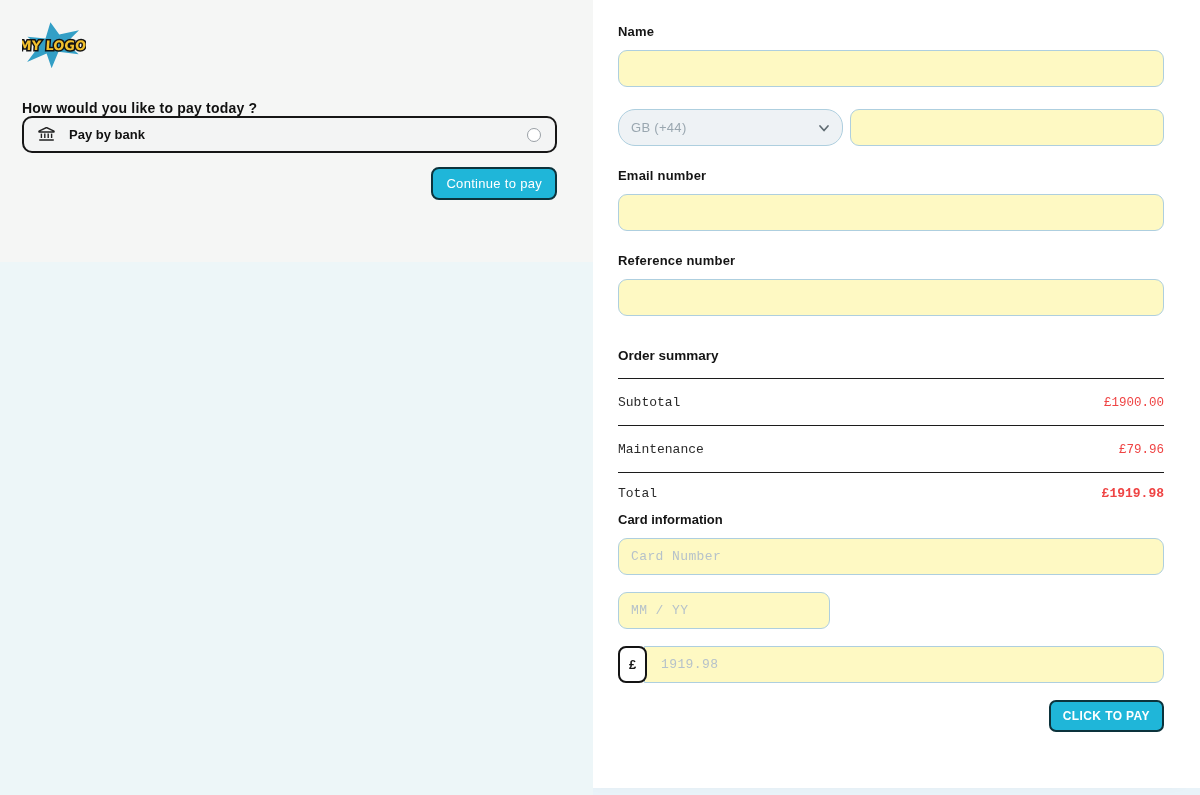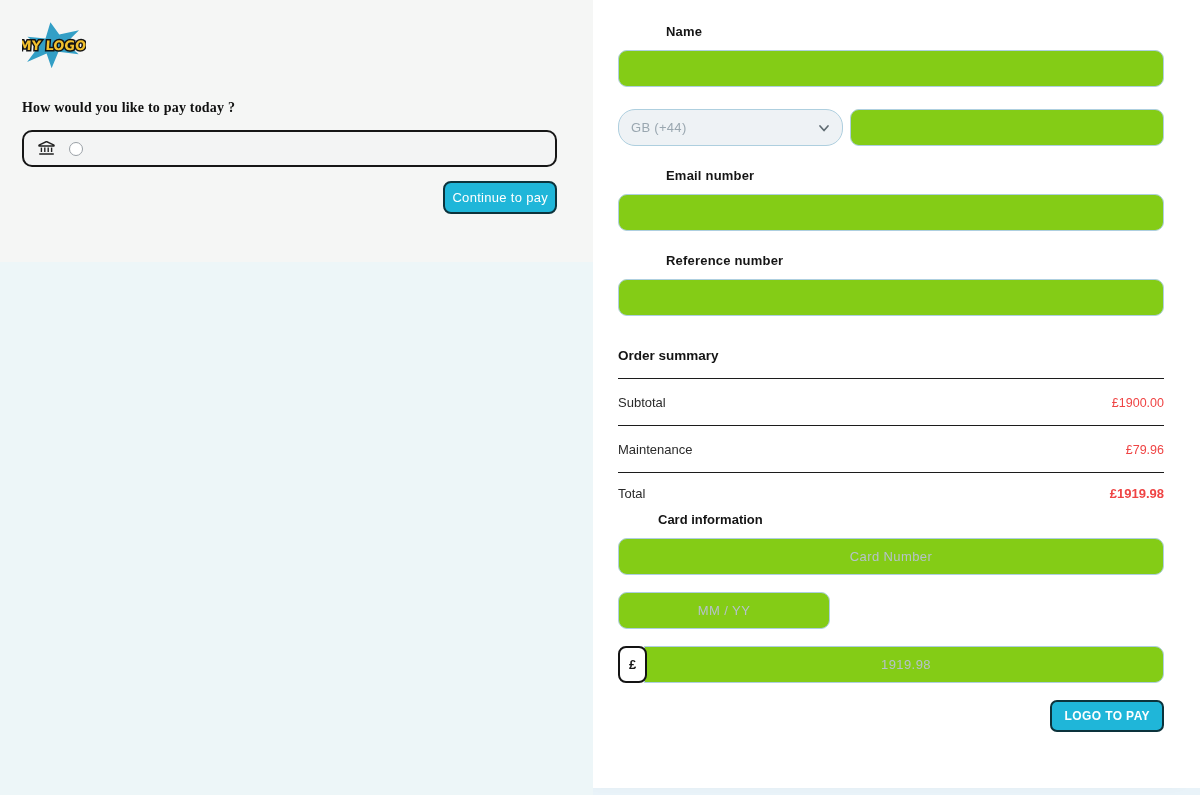--- a/index.html
+++ b/index.html
@@ -12,80 +12,80 @@
   }
   .page { display: flex; width: 1200px; height: 795px; }
 
   
   .left-panel {
     width: 593px; height: 795px; position: relative;
     background: linear-gradient(#f5f6f5 0 262px, #edf6f8 262px 100%);
   }
   .left-content { padding: 22px 0 0 22px; width: 557px; }
   .logo { margin-bottom: 28px; display: inline-block; }
-  .pay-heading { font-size: 14px; font-weight: 700; letter-spacing: .2px; margin-bottom: 14px; color: #111; font-family: Liberation Serif, serif; }
+  .pay-heading { font-size: 14px; font-weight: 700; letter-spacing: .2px; color: #111; }
   .option-card {
     width: 535px; height: 37px; background: #f3f4f4;
     border: 2px solid #161616; border-radius: 10px;
     display: flex; align-items: center; padding: 0 14px; gap: 14px;
     margin-bottom: 9px; cursor: pointer;
   }
   .option-label { font-size: 13px; font-weight: 700; color: #111; flex: 1; }
   .option-icon { display: flex; align-items: center; }
   .radio { width: 14px; height: 14px; border-radius: 50%; border: 1.5px solid #9aa0a6; background: #fff; position: relative; }
   .radio.selected { border-color: #1a73e8; }
   .radio.selected::after {
     content: ""; position: absolute; inset: 2px; border-radius: 50%; background: #1a73e8;
   }
   .continue-row { width: 535px; display: flex; justify-content: flex-end; margin-top: 14px; }
   .btn-cyan {
     background: #1fb6d9; color: #fff; border: 2px solid #0c333c;
     border-radius: 8px; font-family: "Liberation Sans", sans-serif;
     cursor: pointer; font-weight: 700;
   }
-  .btn-continue { font-size: 13px; font-weight: 400; padding: 7px 7px; letter-spacing: .3px; }
+  .btn-continue { font-size: 13px; font-weight: 400; padding: 7px 13px; letter-spacing: .3px; }
 
   
   .right-panel {
     width: 607px; height: 788px; background: #ffffff;
     padding: 24px 36px 0 25px;
     box-shadow: -10px 0 14px -8px rgba(30,60,70,.10);
   }
   .field-group { margin-bottom: 22px; }
-  .field-label { font-size: 13px; font-weight: 700; color: #151515; margin-bottom: 11px; letter-spacing: .2px; margin-left: 48px; }
+  .field-label { font-size: 13px; font-weight: 700; color: #151515; margin-bottom: 11px; letter-spacing: .2px; }
   .text-input {
     width: 100%; height: 37px; border: 1px solid #aecfdf; border-radius: 9px;
-    background: #84cc16; font-size: 13px; color: #333; padding: 0 12px;
-    font-family: Liberation Sans, sans-serif; outline: none; text-align: center;
+    background: #fef9c3; font-size: 13px; color: #333; padding: 0 12px;
+    font-family: Liberation Mono, monospace; outline: none;
   }
   .text-input::placeholder { color: #b6c2ca; letter-spacing: .4px; }
   .phone-row { display: flex; gap: 7px; }
   .country-select {
     width: 225px; height: 37px; border: 1px solid #aecfdf; border-radius: 17px;
     background: #eef2f5; display: flex; align-items: center; justify-content: space-between;
     padding: 0 12px; cursor: pointer;
   }
   .country-select .sel-text { font-size: 13px; color: #9aa7b0; letter-spacing: .3px; }
   .chev { width: 12px; height: 12px; }
   .phone-row .text-input { flex: 1; }
 
   
   .summary { margin-top: 32px; }
   .summary-heading { font-size: 13.5px; font-weight: 700; margin-bottom: 15px; }
   .sum-hr { border: none; border-top: 1.2px solid #1c1c1c; }
-  .sum-row { display: flex; justify-content: space-between; align-items: center; padding: 16px 0 15px 0; }
+  .sum-row { display: flex; justify-content: space-between; align-items: center; padding: 16px 0 15px 0; font-family: Liberation Mono, monospace; }
   .sum-label { font-size: 13px; color: #2a2a2a; }
   .sum-value { font-size: 12.5px; color: #ef4444; }
   .sum-row.total { padding: 13px 0 5px 0; }
   .sum-row.total .sum-label { font-weight: 400; }
   .sum-row.total .sum-value { font-weight: 800; font-size: 13px; }
 
   
   .card-info { margin-top: 6px; }
-  .card-heading { font-size: 13px; font-weight: 700; margin-bottom: 11px; margin-left: 40px; }
+  .card-heading { font-size: 13px; font-weight: 700; margin-bottom: 11px; }
   .card-row2 { display: flex; gap: 24px; margin-top: 17px; }
   .card-row2 .text-input { width: 212px; }
   .amount-row { display: flex; margin-top: 17px; }
   .currency-box {
     width: 29px; height: 37px; background: #fff; border: 2px solid #141414;
     border-radius: 8px; display: flex; align-items: center; justify-content: center;
     font-size: 13px; font-weight: 600; position: relative; z-index: 2; flex: 0 0 29px;
   }
   .amount-input { border-radius: 0 9px 9px 0; margin-left: -3px; padding-left: 16px; flex: 1; }
   .paybtn-row { display: flex; justify-content: flex-end; margin-top: 17px; }
@@ -112,20 +112,21 @@
         <span class="option-icon">
           <svg width="17" height="15" viewBox="0 0 17 15">
             <path d="M8.5 0.5 L16 4.2 Q16.3 5 15.5 5 L1.5 5 Q0.7 5 1 4.2 Z" fill="none" stroke="#222" stroke-width="1.4" stroke-linejoin="round"></path>
             <line x1="3.4" y1="6.6" x2="3.4" y2="11" stroke="#222" stroke-width="1.4"></line>
             <line x1="6.8" y1="6.6" x2="6.8" y2="11" stroke="#222" stroke-width="1.4"></line>
             <line x1="10.2" y1="6.6" x2="10.2" y2="11" stroke="#222" stroke-width="1.4"></line>
             <line x1="13.6" y1="6.6" x2="13.6" y2="11" stroke="#222" stroke-width="1.4"></line>
             <rect x="1" y="12.2" width="15" height="1.6" rx="0.8" fill="#222"></rect>
           </svg>
         </span>
+        <span class="option-label">Pay by bank</span>
         <span class="radio"></span>
       </div>
 
       <div class="continue-row">
         <button class="btn-cyan btn-continue">Continue to pay</button>
       </div>
     </div>
   </div>
 
   <div class="right-panel">
@@ -180,18 +181,18 @@
       <div class="card-heading">Card information</div>
       <input class="text-input" type="text" placeholder="Card Number" style="">
       <div class="card-row2">
         <input class="text-input" type="text" placeholder="MM / YY" style="">
       </div>
       <div class="amount-row">
         <span class="currency-box">£</span>
         <input class="text-input amount-input" type="text" placeholder="1919.98" style="">
       </div>
       <div class="paybtn-row">
-        <button class="btn-cyan btn-pay">LOGO TO PAY</button>
+        <button class="btn-cyan btn-pay">CLICK TO PAY</button>
       </div>
     </div>
 
   </div>
 </div>
 
 </body></html>

